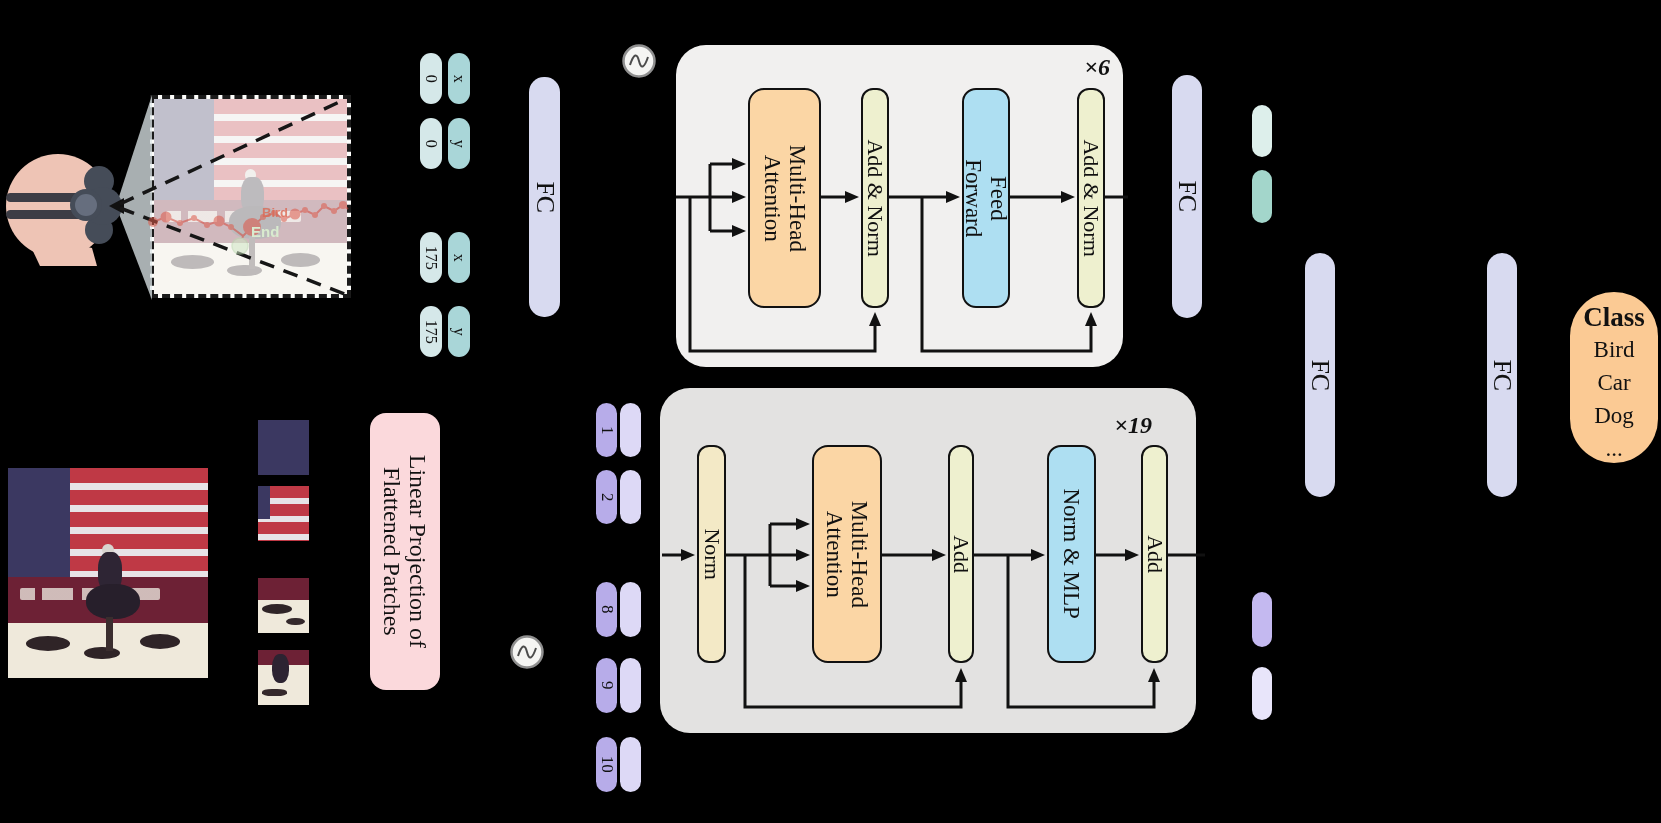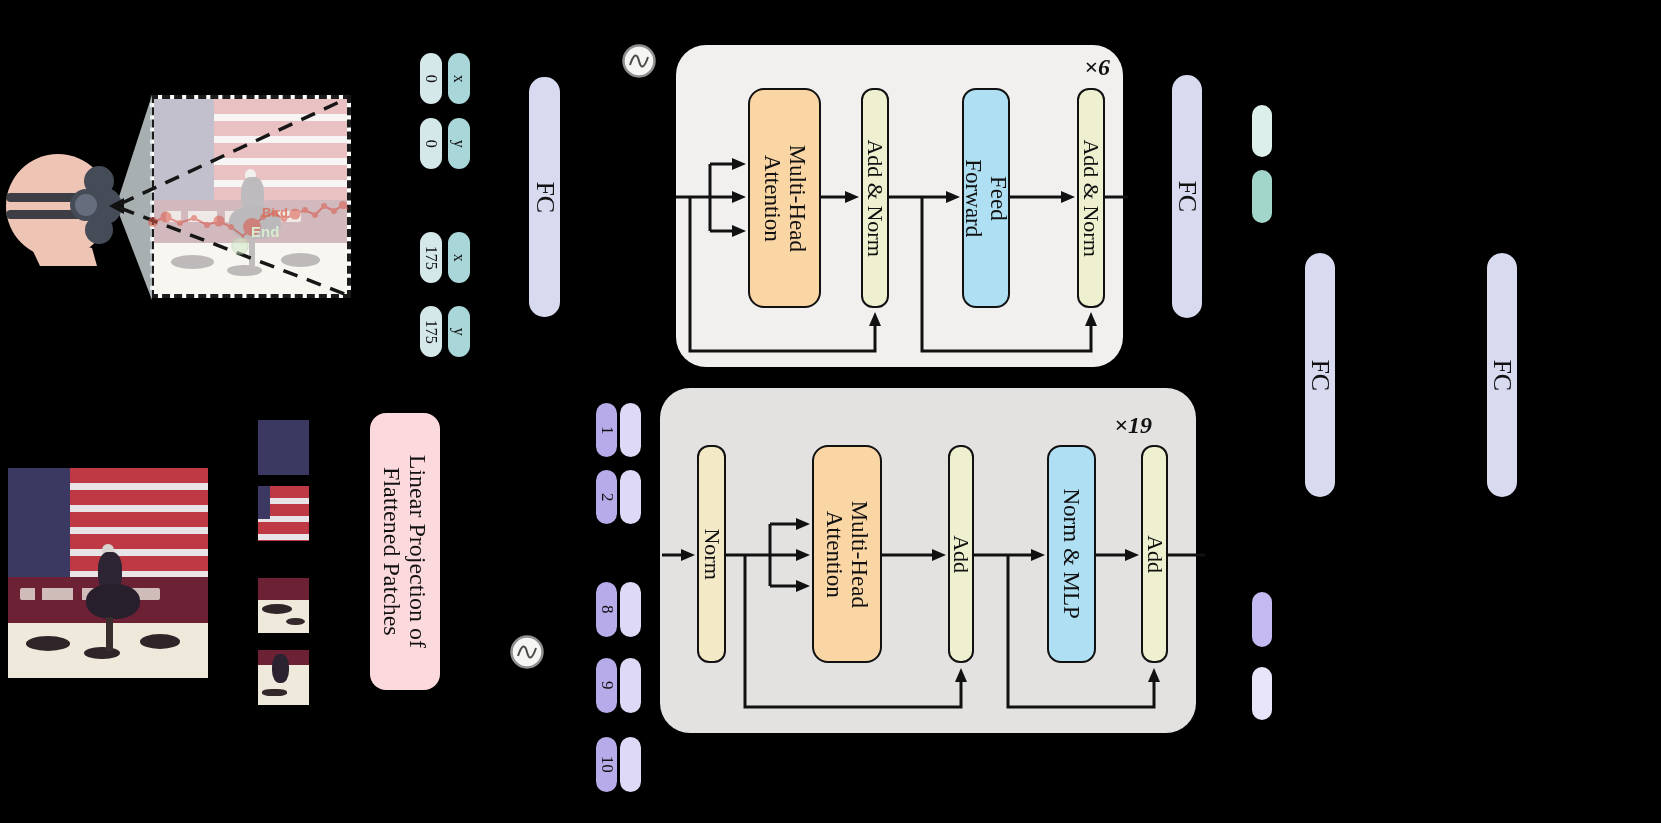--- a/index.html
+++ b/index.html
@@ -298,14 +298,21 @@
   <div class="blk" style="left:1047px;top:445px;width:49px;height:218px;background:#aedff2;border-radius:14px;font-size:23px;">
     <span class="rot">Norm &amp; MLP</span>
   </div>
   <div class="blk" style="left:1141px;top:445px;width:27px;height:218px;background:#eef0cf;border-radius:12px;font-size:22px;">
     <span class="rot">Add</span>
   </div>
 
   <div class="pill" style="left:1252px;top:592px;width:20px;height:55px;background:#c4b9f0;"></div>
   <div class="pill" style="left:1252px;top:667px;width:20px;height:53px;background:#e8e5fa;"></div>
 
+  <div class="classbox">
+    <div class="title">Class</div>
+    <div class="item">Bird</div>
+    <div class="item">Car</div>
+    <div class="item">Dog</div>
+    <div class="item">...</div>
+  </div>
 
 </div>
 
 </body></html>

